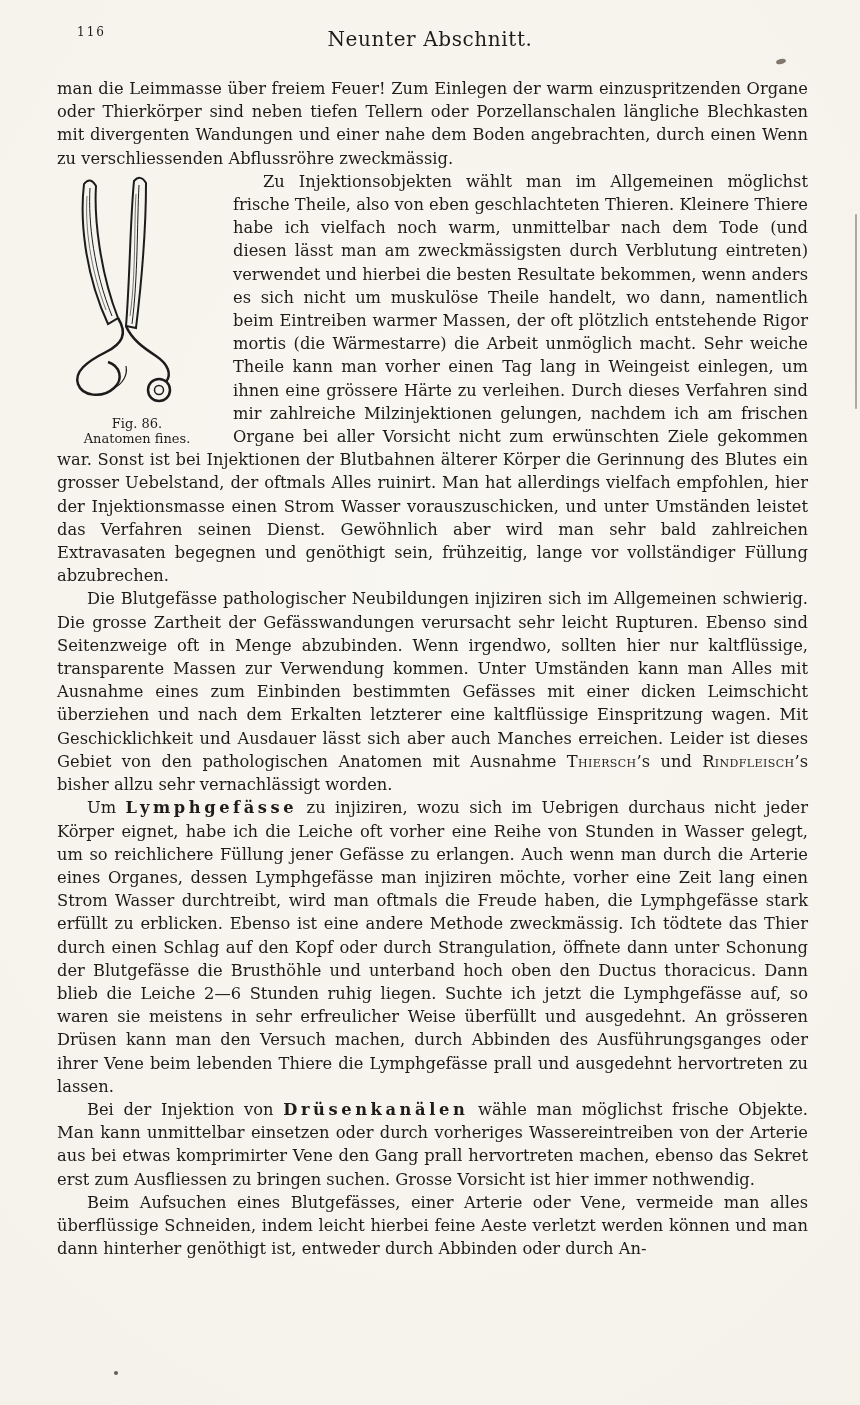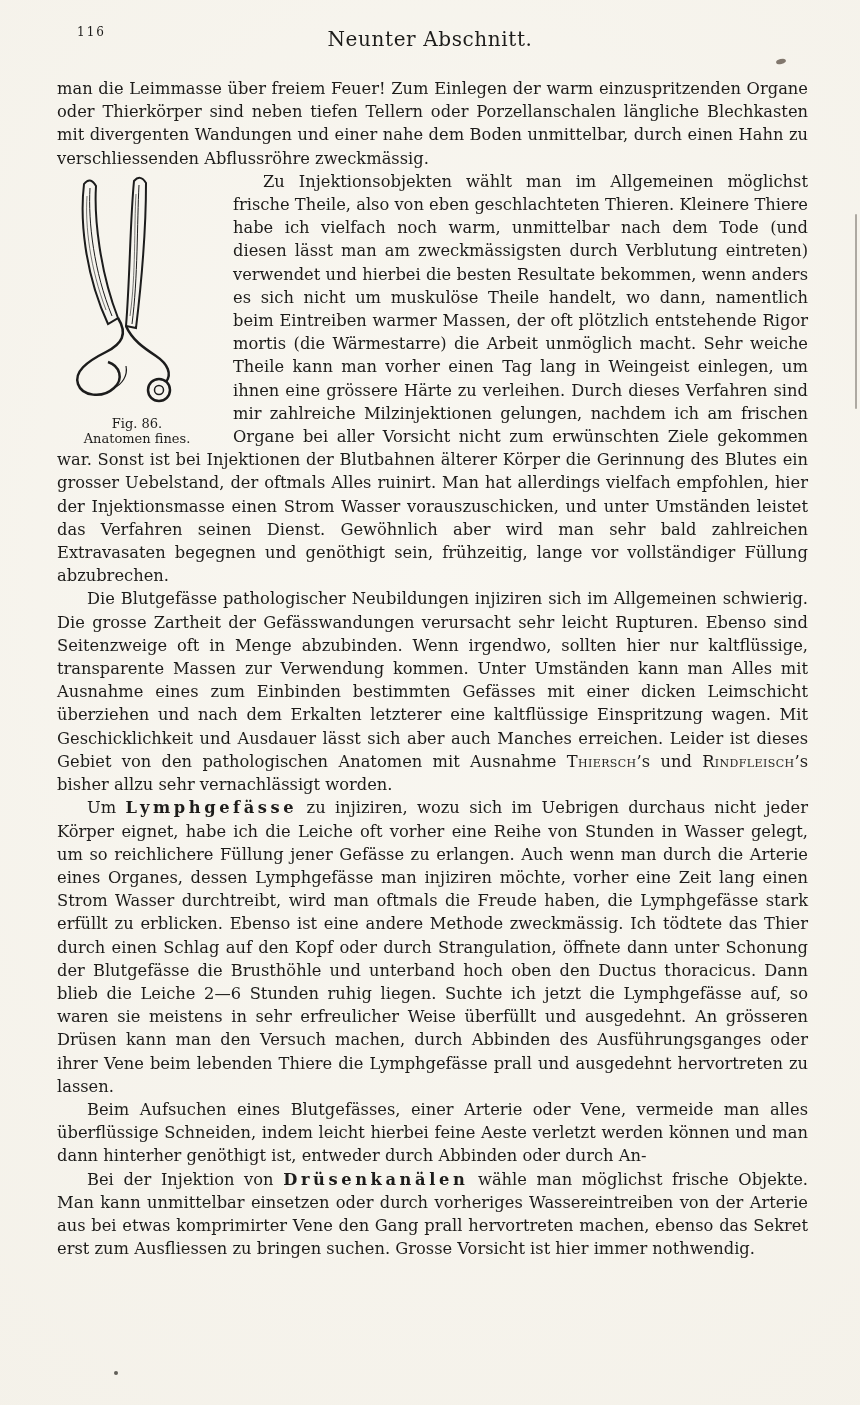--- a/index.html
+++ b/index.html
@@ -89,21 +89,21 @@
 
 <div class="page">
 
   <div class="running-head">
     <span class="pagenum">116</span>
     <div class="head-title">Neunter Abschnitt.</div>
   </div>
 
   <div class="body-text">
 
-    <p class="noindent">man die Leimmasse über freiem Feuer! Zum Einlegen der warm einzuspritzenden Organe oder Thierkörper sind neben tiefen Tellern oder Porzellanschalen längliche Blechkasten mit divergenten Wandungen und einer nahe dem Boden unmittelbar, durch einen Hahn zu verschliessenden Abflussröhre zweckmässig.</p>
+    <p class="noindent">man die Leimmasse über freiem Feuer! Zum Einlegen der warm einzuspritzenden Organe oder Thierkörper sind neben tiefen Tellern oder Porzellanschalen längliche Blechkasten mit divergenten Wandungen und einer nahe dem Boden angebrachten, durch einen Wenn zu verschliessenden Abflussröhre zweckmässig.</p>
 
     <div class="figure">
       <svg width="150" height="238" viewBox="0 0 150 238" aria-hidden="true">
         <g fill="#f6f4ee" stroke="#1c1c1c">
 
           <path d="M22 8 C18 42 22 96 46 148 L56 142 C38 96 32 42 34 10 C30 3 26 3 22 8 Z" stroke-width="2"></path>
           <path d="M28 12 C26 46 32 96 50 140" fill="none" stroke-width="1"></path>
           <path d="M25 20 C23 50 28 92 44 134" fill="none" stroke-width="0.6"></path>
 
           <path d="M72 5 C68 46 68 102 64 150 L74 152 C80 102 84 46 84 7 C80 0.5 76 0.5 72 5 Z" stroke-width="2"></path>
@@ -122,23 +122,23 @@
         <span>Anatomen fines.</span>
       </div>
     </div>
 
     <p>Zu Injektionsobjekten wählt man im Allgemeinen möglichst frische Theile, also von eben geschlachteten Thieren. Kleinere Thiere habe ich vielfach noch warm, unmittelbar nach dem Tode (und diesen lässt man am zweckmässigsten durch Verblutung eintreten) verwendet und hierbei die besten Resultate bekommen, wenn anders es sich nicht um muskulöse Theile handelt, wo dann, namentlich beim Eintreiben warmer Massen, der oft plötzlich entstehende Rigor mortis (die Wärmestarre) die Arbeit unmöglich macht. Sehr weiche Theile kann man vorher einen Tag lang in Weingeist einlegen, um ihnen eine grössere Härte zu verleihen. Durch dieses Verfahren sind mir zahlreiche Milzinjektionen gelungen, nachdem ich am frischen Organe bei aller Vorsicht nicht zum erwünschten Ziele gekommen war. Sonst ist bei Injektionen der Blutbahnen älterer Körper die Gerinnung des Blutes ein grosser Uebelstand, der oftmals Alles ruinirt. Man hat allerdings vielfach empfohlen, hier der Injektionsmasse einen Strom Wasser vorauszuschicken, und unter Umständen leistet das Verfahren seinen Dienst. Gewöhnlich aber wird man sehr bald zahlreichen Extravasaten begegnen und genöthigt sein, frühzeitig, lange vor vollständiger Füllung abzubrechen.</p>
 
     <p><span>Die Blutgefässe pathologischer Neubildungen injiziren sich im Allgemeinen schwierig. Die grosse Zartheit der Gefässwandungen verursacht sehr leicht Rupturen. Ebenso sind Seitenzweige oft in Menge abzubinden. Wenn irgendwo, sollten hier nur kaltflüssige, transparente Massen zur Verwendung kommen. Unter Umständen kann man Alles mit Ausnahme eines zum Einbinden bestimmten Gefässes mit einer dicken Leimschicht überziehen und nach dem Erkalten letzterer eine kaltflüssige Einspritzung wagen. Mit Geschicklichkeit und Ausdauer lässt sich aber auch Manches erreichen. Leider ist dieses Gebiet von den pathologischen Anatomen mit Ausnahme </span><span class="sc">Thiersch</span><span>’s und </span><span class="sc">Rindfleisch</span><span>’s bisher allzu sehr vernachlässigt worden.</span></p>
 
     <p><span>Um </span><span class="gesperrt">Lymphgefässe</span><span> zu injiziren, wozu sich im Uebrigen durchaus nicht jeder Körper eignet, habe ich die Leiche oft vorher eine Reihe von Stunden in Wasser gelegt, um so reichlichere Füllung jener Gefässe zu erlangen. Auch wenn man durch die Arterie eines Organes, dessen Lymphgefässe man injiziren möchte, vorher eine Zeit lang einen Strom Wasser durchtreibt, wird man oftmals die Freude haben, die Lymphgefässe stark erfüllt zu erblicken. Ebenso ist eine andere Methode zweckmässig. Ich tödtete das Thier durch einen Schlag auf den Kopf oder durch Strangulation, öffnete dann unter Schonung der Blutgefässe die Brusthöhle und unterband hoch oben den Ductus thoracicus. Dann blieb die Leiche 2—6 Stunden ruhig liegen. Suchte ich jetzt die Lymphgefässe auf, so waren sie meistens in sehr erfreulicher Weise überfüllt und ausgedehnt. An grösseren Drüsen kann man den Versuch machen, durch Abbinden des Ausführungsganges oder ihrer Vene beim lebenden Thiere die Lymphgefässe prall und ausgedehnt hervortreten zu lassen.</span></p>
 
+    <p><span>Bei der Injektion von </span><span class="gesperrt">Drüsenkanälen</span><span> wähle man möglichst frische Objekte. Man kann unmittelbar einsetzen oder durch vorheriges Wassereintreiben von der Arterie aus bei etwas komprimirter Vene den Gang prall hervortreten machen, ebenso das Sekret erst zum Ausfliessen zu bringen suchen. Grosse Vorsicht ist hier immer nothwendig.</span></p>
+
     <p>Beim Aufsuchen eines Blutgefässes, einer Arterie oder Vene, vermeide man alles überflüssige Schneiden, indem leicht hierbei feine Aeste verletzt werden können und man dann hinterher genöthigt ist, entweder durch Abbinden oder durch An-</p>
-
-    <p><span>Bei der Injektion von </span><span class="gesperrt">Drüsenkanälen</span><span> wähle man möglichst frische Objekte. Man kann unmittelbar einsetzen oder durch vorheriges Wassereintreiben von der Arterie aus bei etwas komprimirter Vene den Gang prall hervortreten machen, ebenso das Sekret erst zum Ausfliessen zu bringen suchen. Grosse Vorsicht ist hier immer nothwendig.</span></p>
 
   </div>
 
   <div class="speck"></div>
   <div class="scratch"></div>
   <div class="bottom-dot"></div>
 
 </div>
 
 </body></html>

